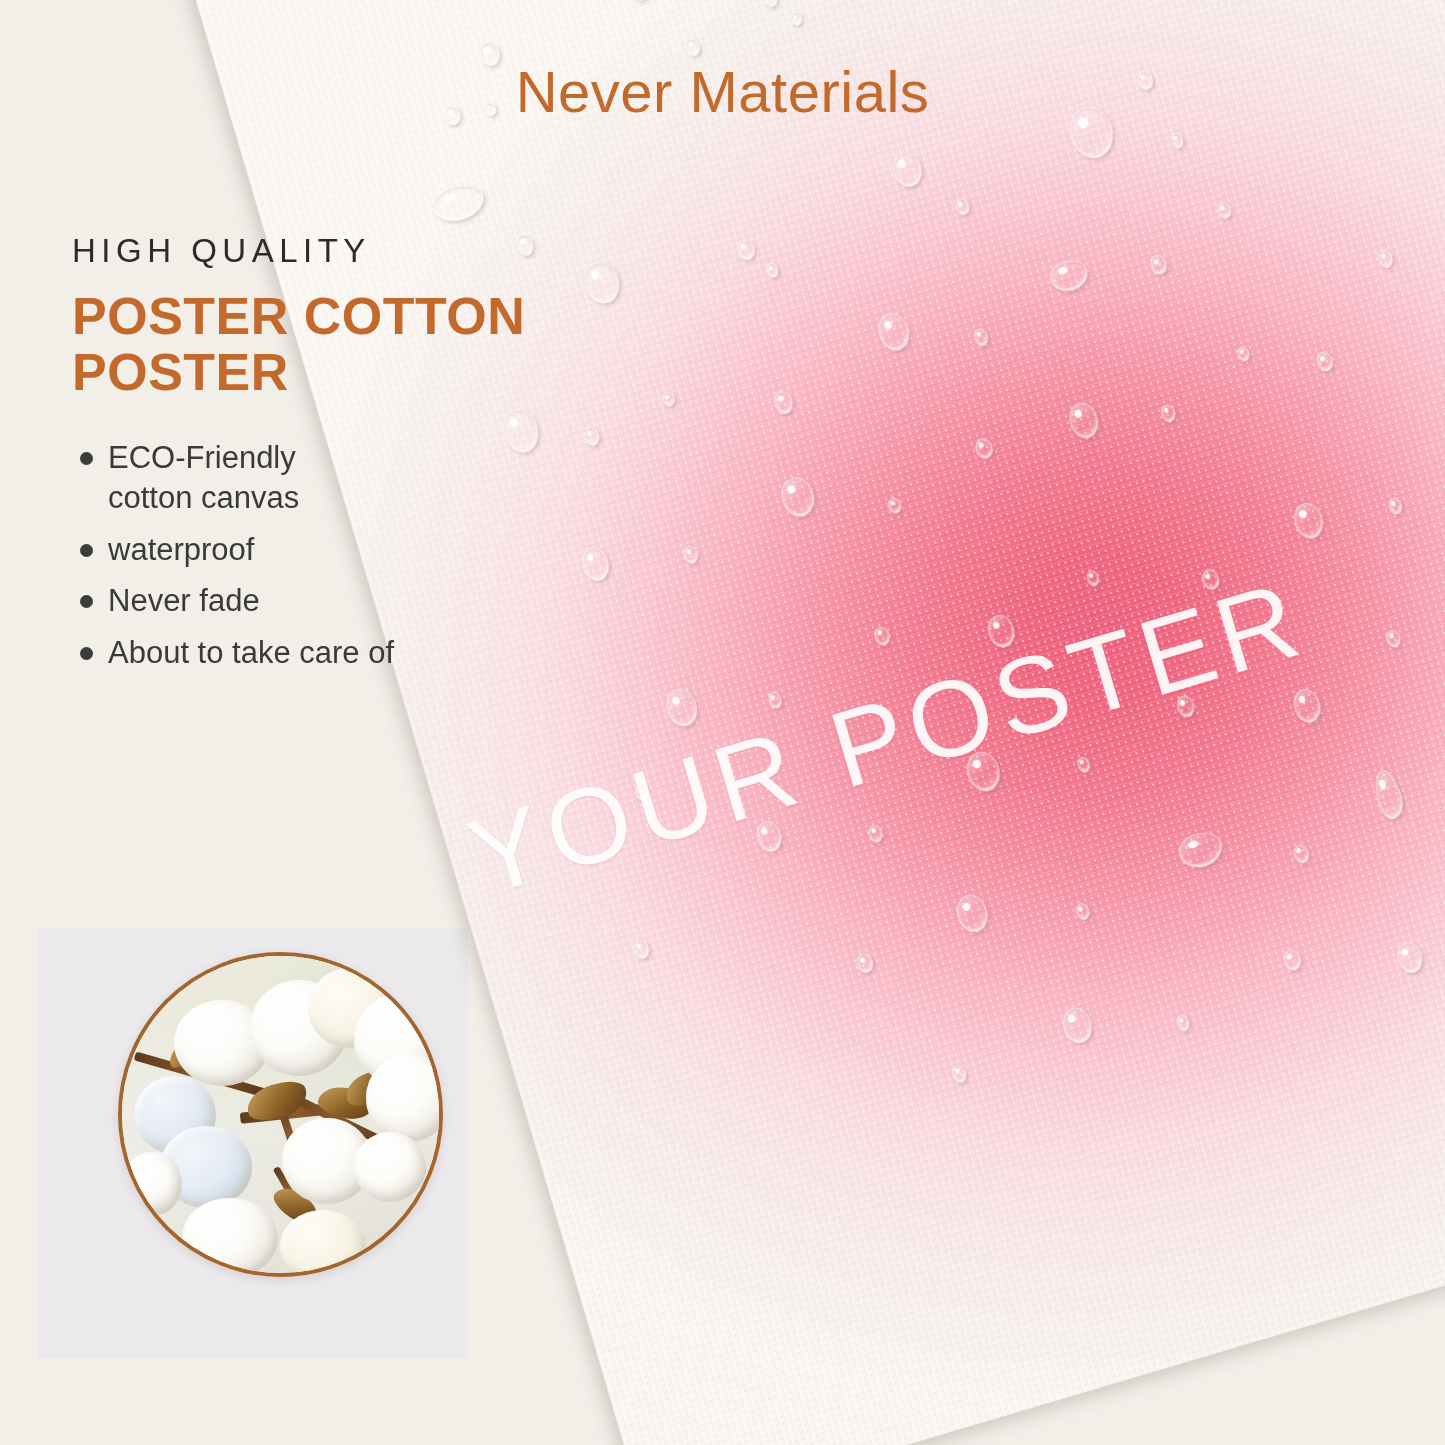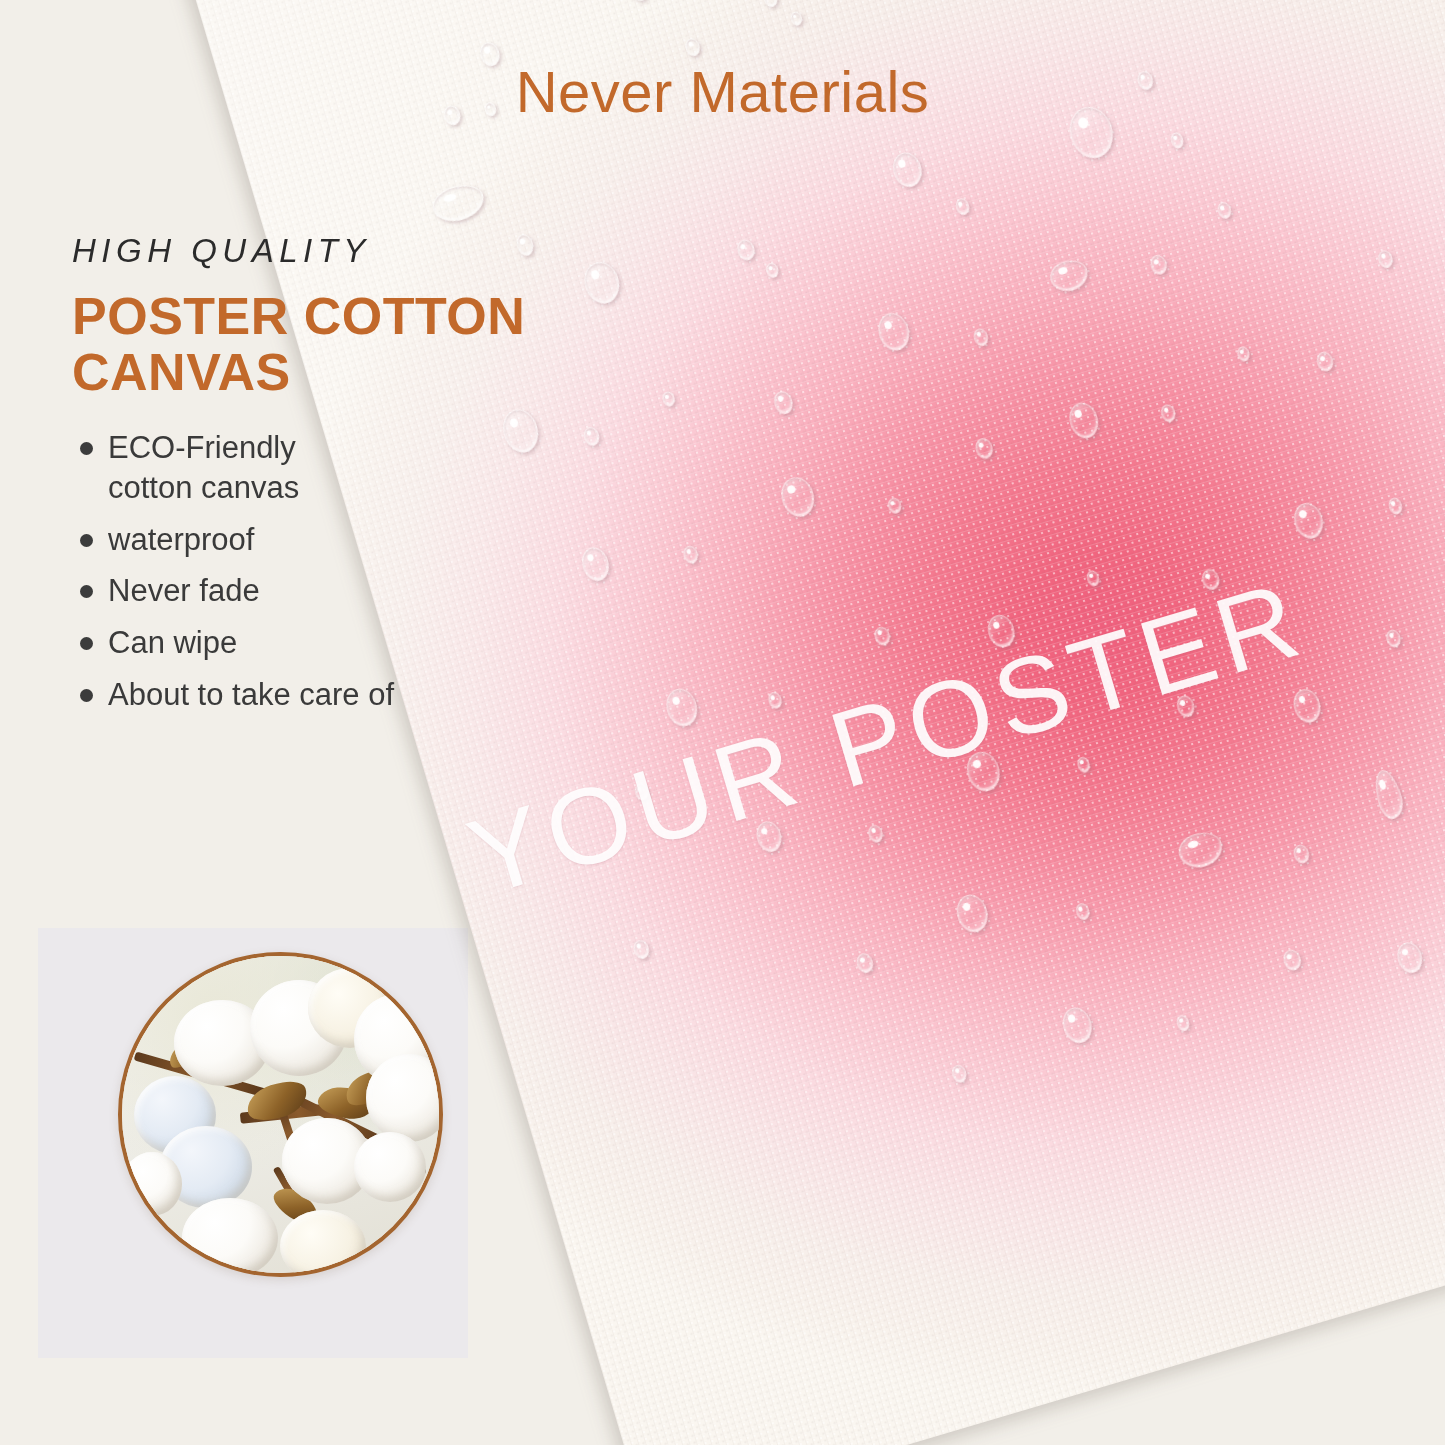--- a/index.html
+++ b/index.html
@@ -138,32 +138,31 @@
     letter-spacing:.5px;
   }
 
   .info-block { position:absolute; left:72px; top:232px; width:520px; }
   .eyebrow {
     font-size:33px;
     font-weight:300;
     letter-spacing:5.5px;
     color:#2b2b2b;
     white-space:nowrap;
-    font-style:italic;
   }
   .headline-main {
     margin-top:18px;
     font-size:52px;
     line-height:1.08;
     font-weight:700;
     color:#c2692b;
     letter-spacing:.5px;
   }
 
-  .feature-list { margin-top:28px; list-style:none; }
+  .feature-list { margin-top:38px; list-style:none; }
   .feature-item {
     position:relative;
     padding-left:36px;
     margin-bottom:12px;
     font-size:31px;
     font-weight:300;
     line-height:1.28;
     color:#3a3a3a;
   }
   .feature-item .dot {
@@ -309,42 +308,38 @@
   <div class="poster-text">YOUR POSTER</div>
 
   <div class="headline">
     <div class="page-title">Never Materials</div>
   </div>
 
   <div class="info-block">
     <div class="eyebrow">HIGH QUALITY</div>
     <div class="headline-main">
       <div>POSTER COTTON</div>
-      <div>CANVAS</div>
+      <div>POSTER</div>
     </div>
 
     <ul class="feature-list">
       <li class="feature-item" style="width:260px;">
         <span class="dot"></span>
         <span>ECO-Friendly cotton canvas</span>
       </li>
       <li class="feature-item">
         <span class="dot"></span>
         <span>waterproof</span>
       </li>
       <li class="feature-item">
         <span class="dot"></span>
         <span>Never fade</span>
       </li>
       <li class="feature-item">
         <span class="dot"></span>
-        <span>Can wipe</span>
-      </li>
-      <li class="feature-item">
-        <span class="dot"></span>
         <span>About to take care of</span>
       </li>
     </ul>
   </div>
 
   <div class="cotton-circle">
     <div class="cotton-art">
       <div class="cotton-bg"></div>
 
       <div class="twig" style="left:10px;top:116px;width:150px;height:9px;transform:rotate(16deg);"></div>

